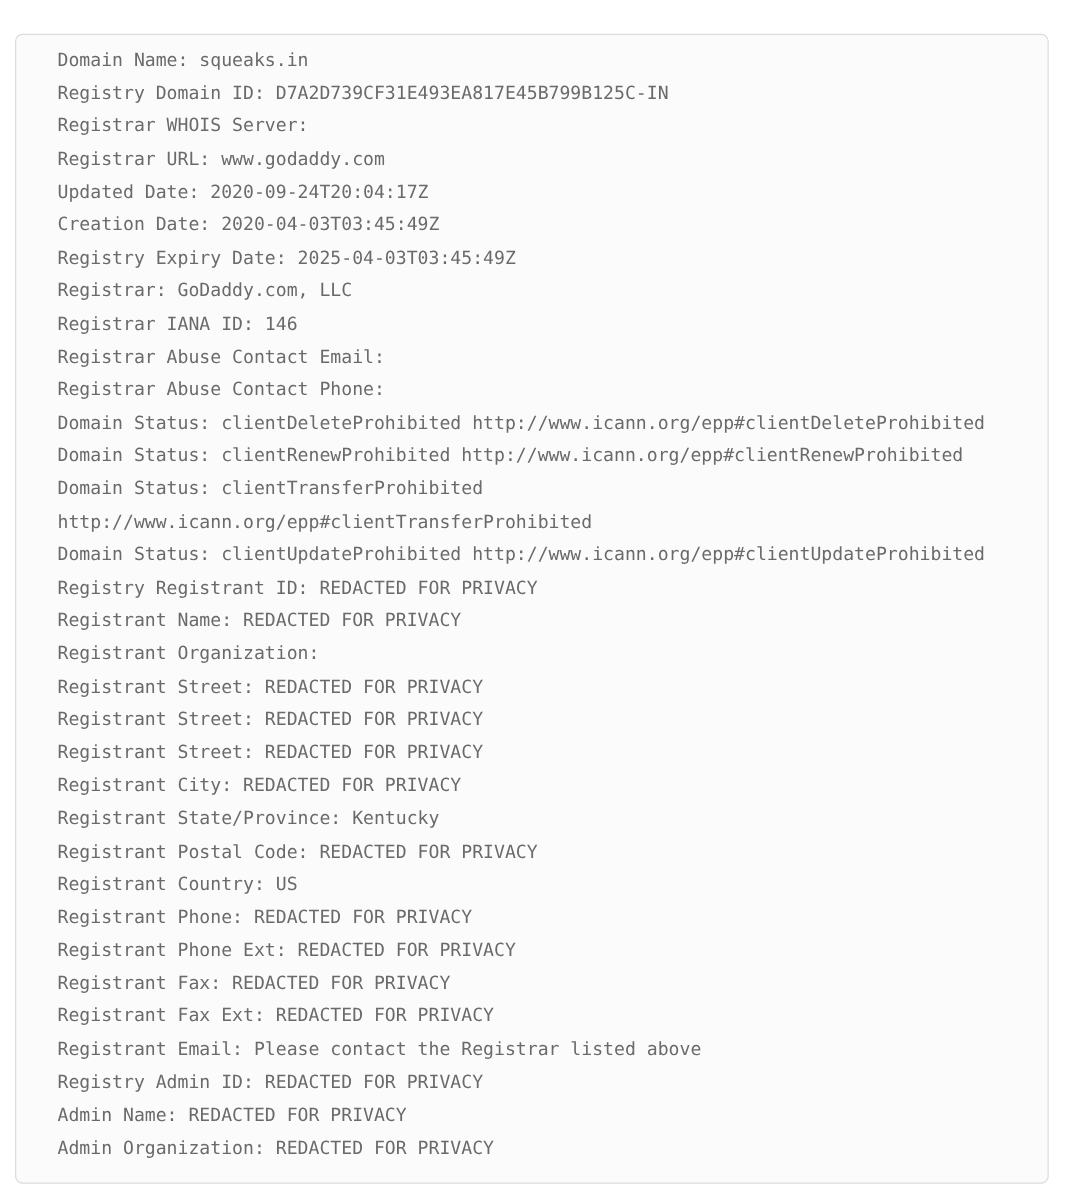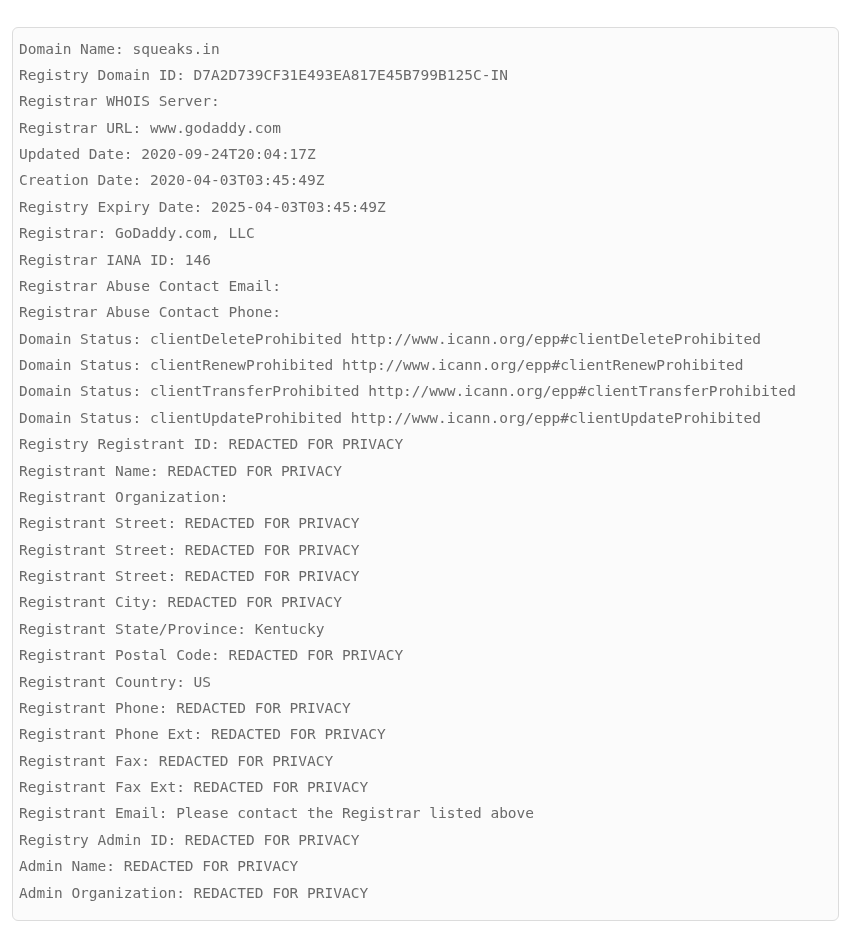--- a/index.html
+++ b/index.html
@@ -8,21 +8,21 @@
       background: #ffffff;
       font-family: "Courier New", Courier, monospace;
       font-size: 14.5px;
       line-height: 1.82;
       color: #6a6a6a;
     }
     .whois-box {
       border: 1px solid #dcdcdc;
       border-radius: 6px;
       background: #fbfbfb;
-      padding: 8px 16px 14px 6px;
+      padding: 8px 16px 14px 33px;
       width: 827px;
       box-sizing: border-box;
       white-space: pre-wrap;
     }
   </style>
 </head>
 <body>
 
 <pre class="whois-box">Domain Name: squeaks.in
 Registry Domain ID: D7A2D739CF31E493EA817E45B799B125C-IN

